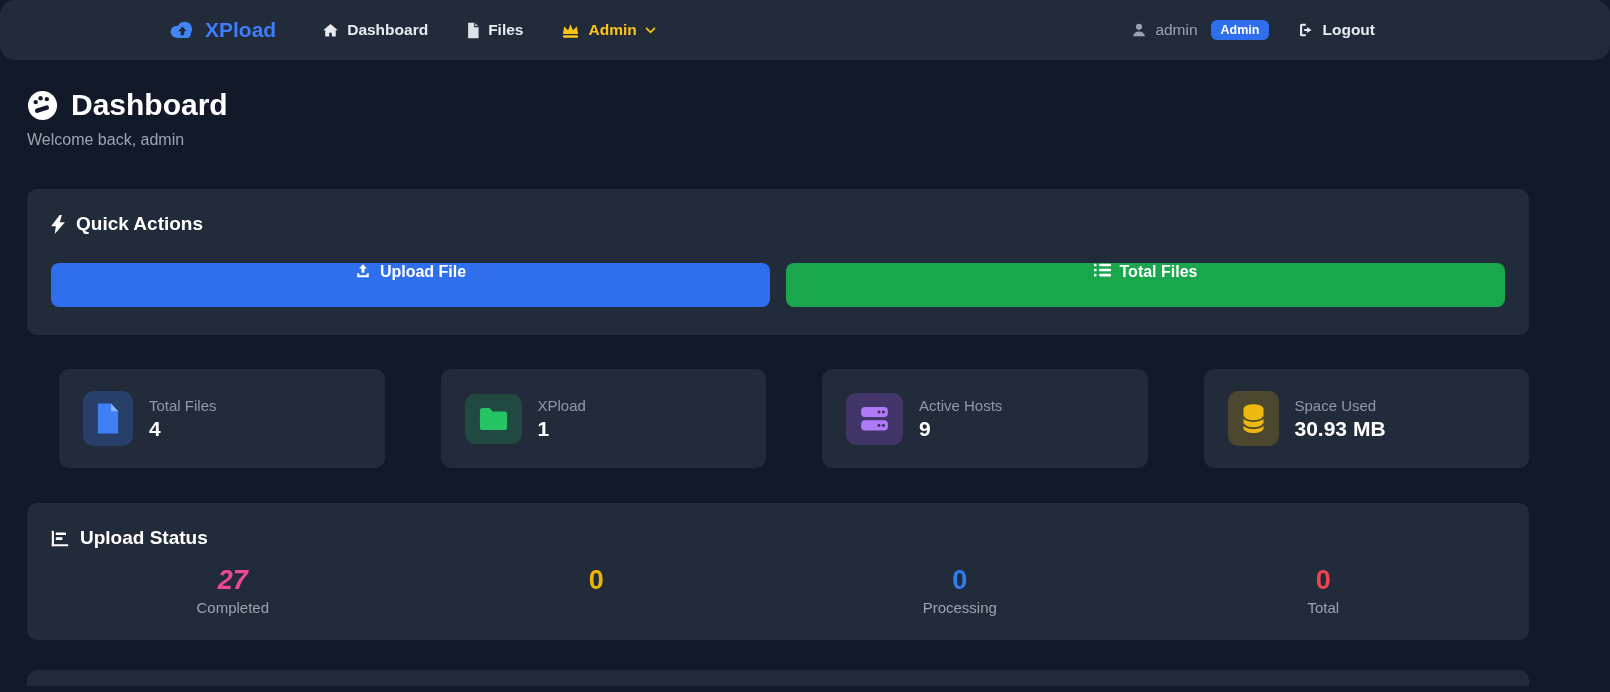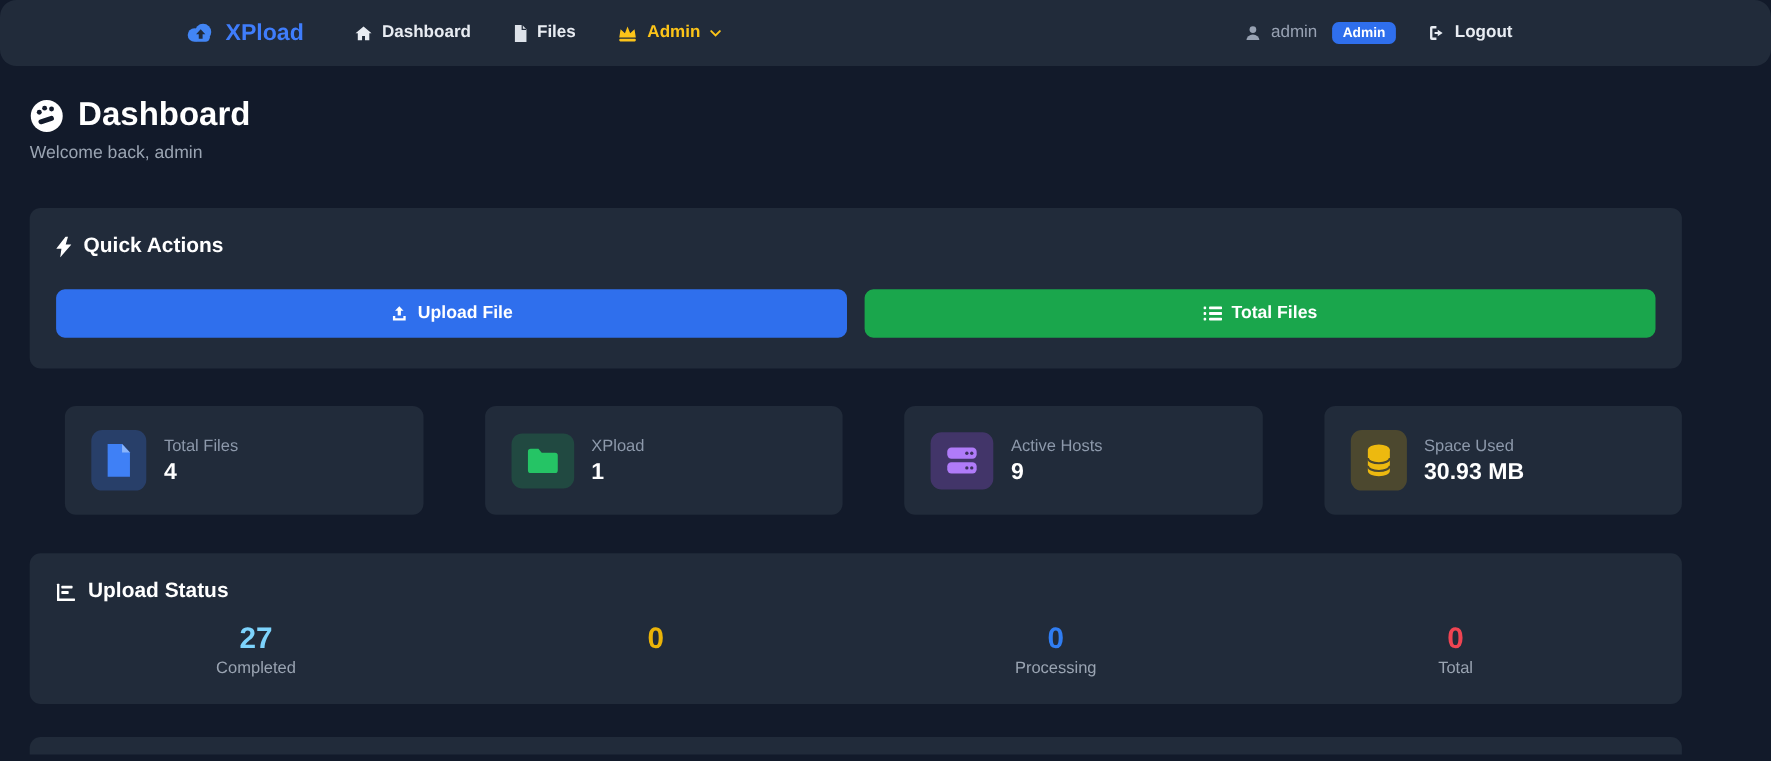--- a/index.html
+++ b/index.html
@@ -34,41 +34,41 @@
   .welcome { color:#9aa4b2; font-size:16px; margin-bottom:40px; }
   .card { background:#212b3a; border-radius:10px; }
   .card-title { display:flex; align-items:center; gap:11px; color:#fff;
     font-size:19px; font-weight:700; }
   
   .qa-card { padding:24px 24px 28px; margin-bottom:34px; }
   .qa-card .card-title { margin-bottom:28px; }
   .btn-row { display:flex; gap:16px; }
   .btn { flex:1; height:44px; border:none; border-radius:8px; color:#fff;
     font-size:16px; font-weight:600; font-family:inherit;
-    display:flex; align-items:center; justify-content:center; gap:9px; cursor:pointer; }
+    display:flex; justify-content:center; gap:9px; cursor:pointer; }
   .btn-blue  { background:#2f6fed; }
   .btn-green { background:#1aa64c; }
   
   .stats-row { display:flex; gap:24px; margin-bottom:35px; }
   .stat-card { flex:1; display:flex; align-items:center; gap:16px; padding:22px 24px;margin-left:32px; }
   .icon-box { border-radius:10px; padding:12px 13px;
     display:flex; align-items:center; justify-content:center; }
   .ib-blue   { background:rgba(63,125,246,.25); }
   .ib-green  { background:rgba(34,197,94,.20); }
   .ib-purple { background:rgba(168,85,247,.25); }
   .ib-gold   { background:rgba(234,179,8,.22); }
   .stat-label { color:#8d99ab; font-size:15px; }
   .stat-value { color:#fff; font-size:21px; font-weight:700; margin-top:3px; }
   
   .us-card { padding:24px; margin-bottom:30px; }
   .us-card .card-title { margin-bottom:16px; }
   .us-row { display:flex; }
   .us-col { flex:1; text-align:center; }
   .us-num { font-size:27px; font-weight:700; line-height:1.15; }
-  .c-green { color:#7dd3fc; } .c-gold { color:#eab308; }
+  .c-green { color:#ec4899;font-style:italic; } .c-gold { color:#eab308; }
   .c-blue { color:#307df2; } .c-red { color:#ef4452; }
   .us-label { color:#9aa4b2; font-size:15px; margin-top:3px; }
   
   .partial-card { height:16px; border-radius:10px 10px 0 0; }
   svg { display:block; flex-shrink:0; }
 </style>
 </head>
 <body>
 
 <div class="navbar">

